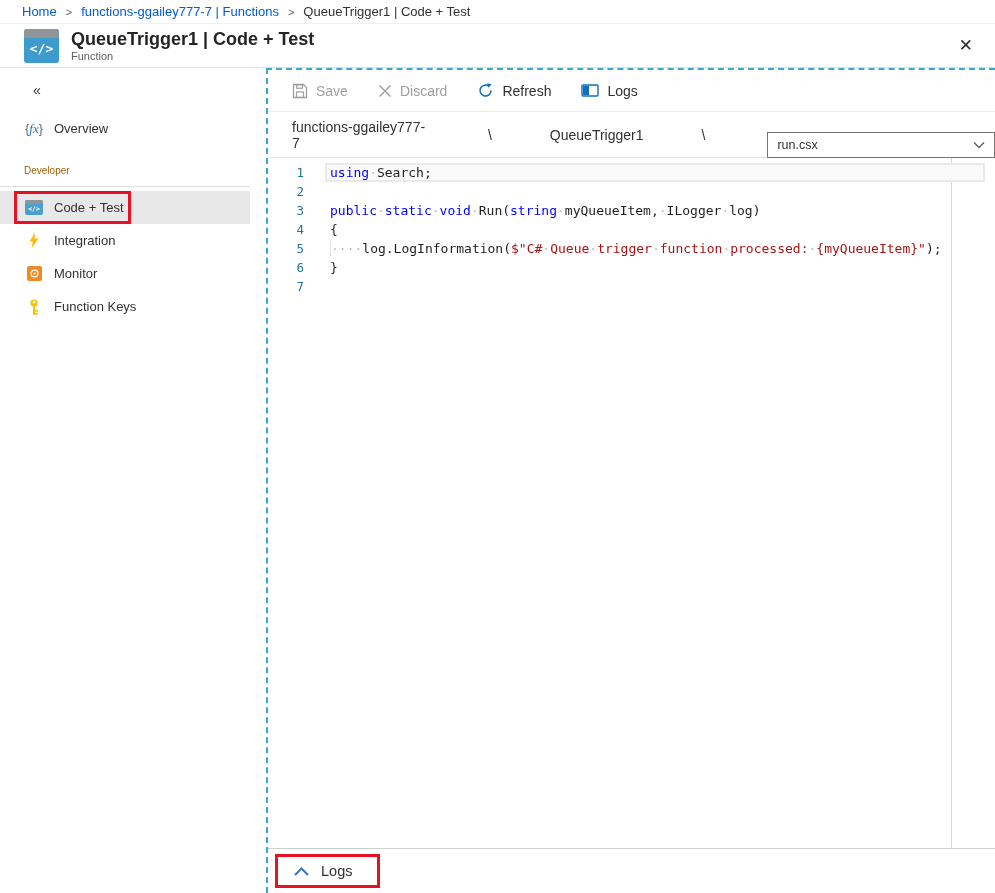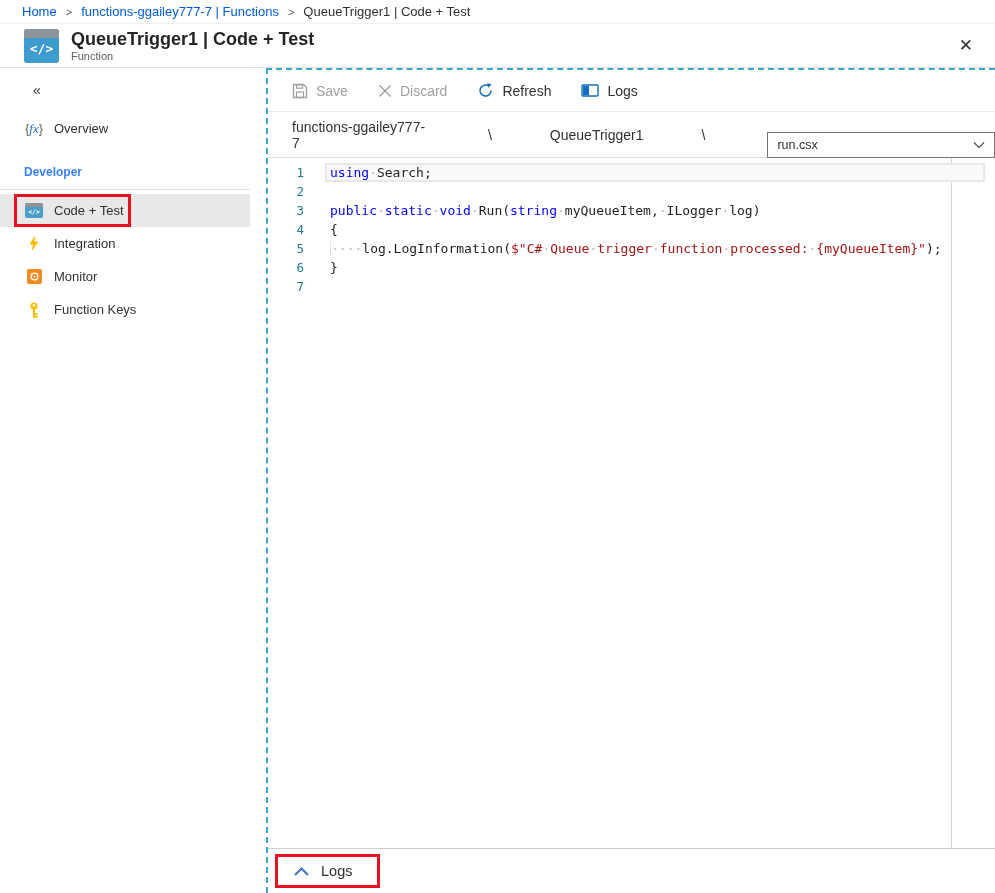--- a/index.html
+++ b/index.html
@@ -38,21 +38,21 @@
     border-radius:2px; padding:0 8px; background:#fff; }
   .search-box input { border:none; outline:none; flex:1; font-size:13px; color:#323130;
     font-family:"Liberation Sans", sans-serif; background:transparent; }
   .search-box input::placeholder { color:#605e5c; }
   .collapse-btn { width:26px; text-align:center; font-size:14px; color:#323130; cursor:pointer; }
   .menu { margin-top:14px; }
   .side-item { height:33px; display:flex; align-items:center; gap:11px; padding-left:25px;
     font-size:13px; color:#323130; cursor:pointer; position:relative; width:250px; }
   .side-item.selected { background:#e8e8e8; }
   .side-item .ic { width:18px; height:18px; flex:none; display:flex; align-items:center; justify-content:center; }
-  .section-label { font-size:12px; font-weight:700; color:#3b82f6; padding:20px 0 10px 24px; }
+  .section-label { font-size:10px; font-weight:400; color:#a16207; padding:20px 0 10px 24px; }
   .side-divider { height:1px; background:#e1e1e1; width:250px; }
   .red-box { position:absolute; border:3px solid #e81123; pointer-events:none; }
   .side-item .red-box { left:14px; top:0px; bottom:0px; width:117px; }
   .fxicon { font-size:13px; color:#6b6b6b; white-space:nowrap; }
   .fxicon i { color:#2373c4; font-family:"Liberation Serif", serif; font-size:13px; }
   .mini-code { width:18px; height:15px; background:#4a9fc8; border-radius:2px; position:relative; overflow:hidden; }
   .mini-code .bar { position:absolute; top:0; left:0; right:0; height:4px; background:#8e9599; }
   .mini-code .glyph { position:absolute; top:5px; left:0; right:0; text-align:center; color:#fff;
     font-size:6.5px; font-weight:bold; font-family:"DejaVu Sans Mono", monospace; }
 

